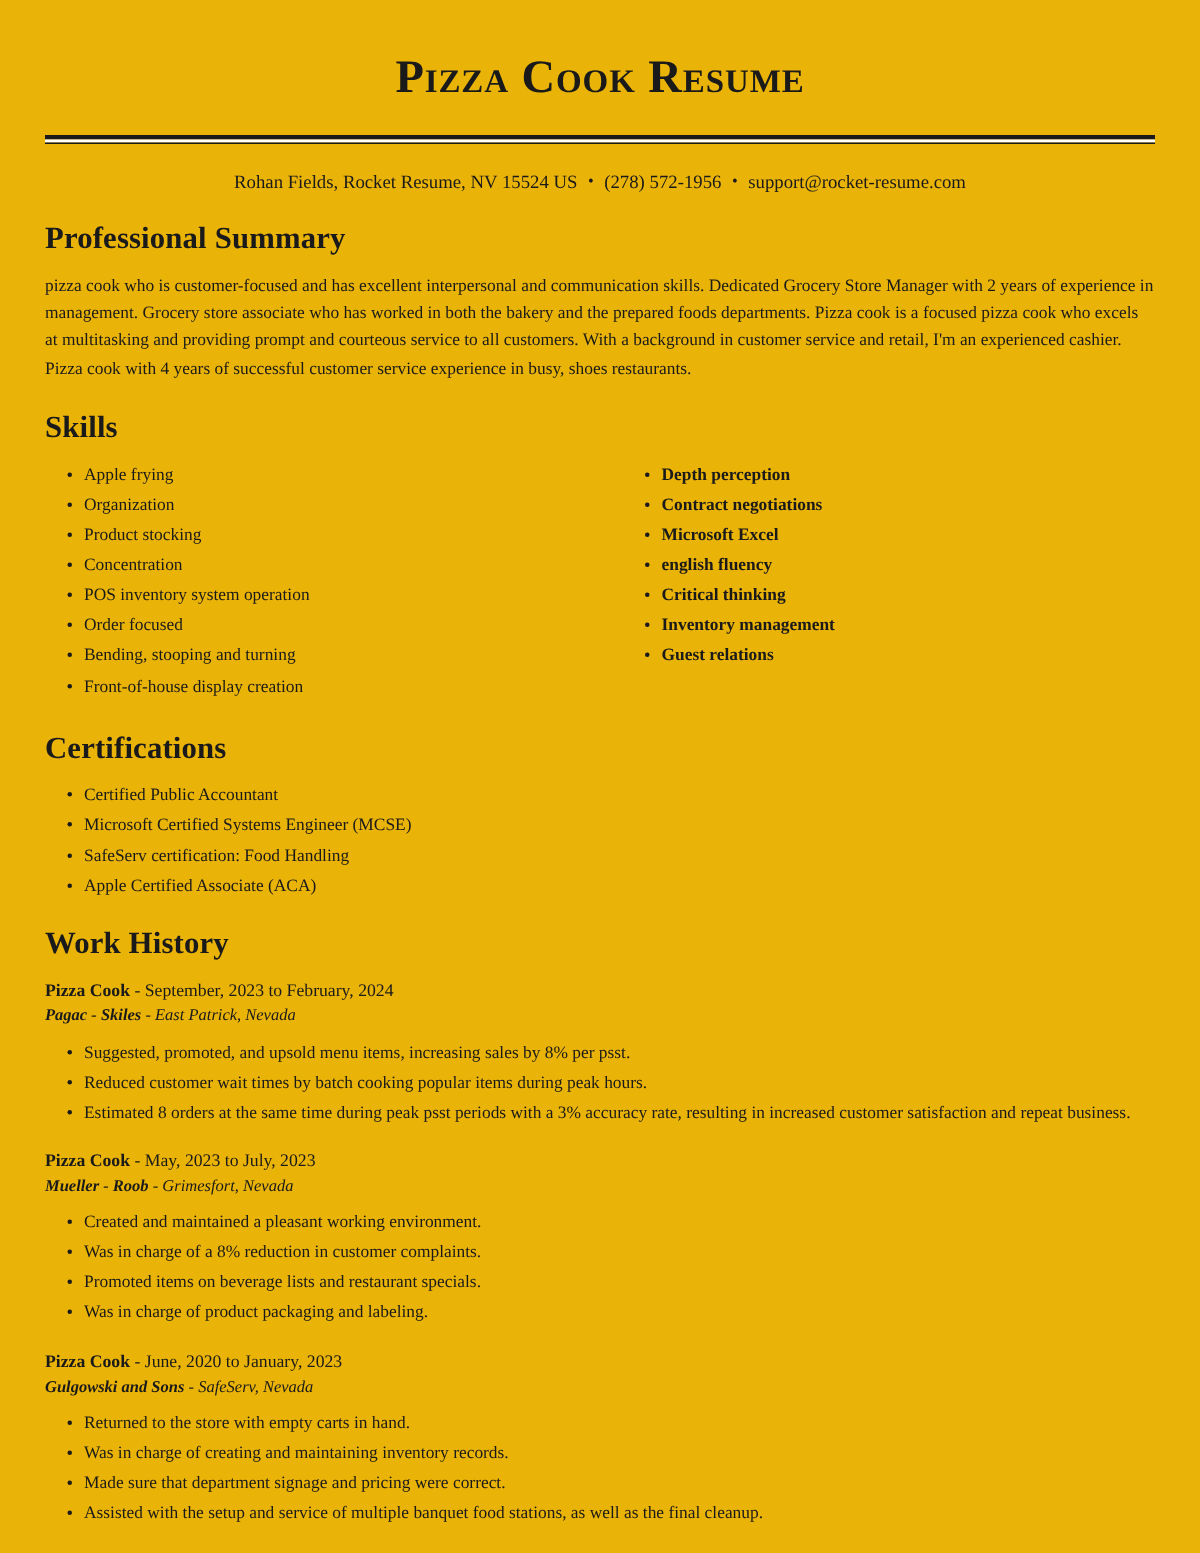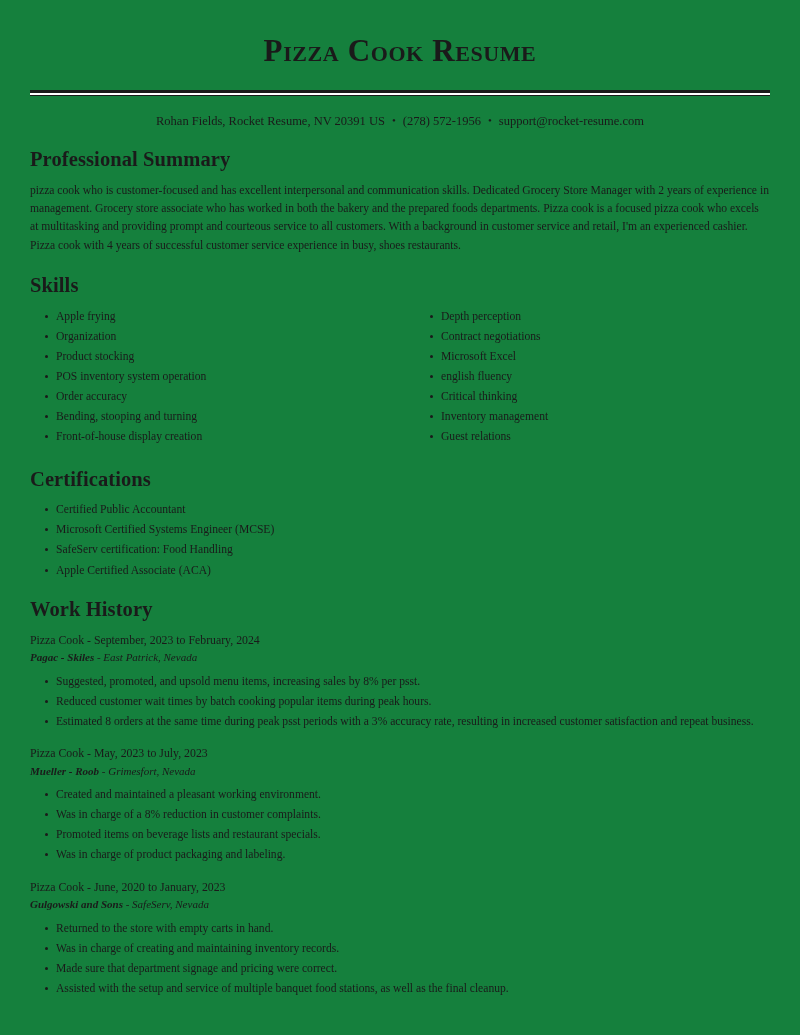--- a/index.html
+++ b/index.html
@@ -11,21 +11,21 @@
   body {
     font-family: "Liberation Serif", "DejaVu Serif", serif;
     color: #1a1a1a;
     -webkit-font-smoothing: antialiased;
   }
   .page {
     position: relative;
     width: 800px;
     height: 1035px;
     margin: 0 auto;
-    background: #15803d;
+    background: #eab308;
     overflow: hidden;
     box-sizing: border-box;
   }
   .content {
     padding: 0 30px;
     box-sizing: border-box;
     width: 800px;
   }
 
   
@@ -126,36 +126,37 @@
     display: flex;
     flex-direction: row;
     align-items: flex-start;
   }
   .skills-col {
     width: 50%;
     box-sizing: border-box;
   }
   .skills-col.right {
     padding-left: 15px;
+    font-weight: bold;
   }
 
   
   .job {
     margin-top: 15px;
   }
   .job:first-of-type {
     margin-top: 0;
   }
   .job-line-1 {
     font-size: 11.8px;
     line-height: 1.48;
     color: #1a1a1a;
   }
   .job-title {
-    font-weight: normal;
+    font-weight: bold;
   }
   .job-dates {
     font-weight: normal;
   }
   .job-line-2 {
     font-size: 11px;
     line-height: 1.48;
     color: #1a1a1a;
     margin-bottom: 7px;
   }
@@ -180,38 +181,39 @@
 
     <h1 class="resume-title">Pizza Cook Resume</h1>
 
     <div class="divider">
       <div class="bar-thick"></div>
       <div class="bar-gap"></div>
       <div class="bar-thin"></div>
     </div>
 
     <div class="contact-line">
-      <span>Rohan Fields, Rocket Resume, NV 20391 US</span><span class="contact-sep">•</span><span>(278) 572-1956</span><span class="contact-sep">•</span><span>support@rocket-resume.com</span>
+      <span>Rohan Fields, Rocket Resume, NV 15524 US</span><span class="contact-sep">•</span><span>(278) 572-1956</span><span class="contact-sep">•</span><span>support@rocket-resume.com</span>
     </div>
 
     <div class="section">
       <h2 class="section-heading">Professional Summary</h2>
       <p class="summary-text">pizza cook who is customer-focused and has excellent interpersonal and communication skills. Dedicated Grocery Store Manager with 2 years of experience in management. Grocery store associate who has worked in both the bakery and the prepared foods departments. Pizza cook is a focused pizza cook who excels at multitasking and providing prompt and courteous service to all customers. With a background in customer service and retail, I'm an experienced cashier. Pizza cook with 4 years of successful customer service experience in busy, shoes restaurants.</p>
     </div>
 
     <div class="section">
       <h2 class="section-heading">Skills</h2>
       <div class="skills-columns">
         <div class="skills-col left">
           <ul class="bullets">
               <li>Apple frying</li>
               <li>Organization</li>
               <li>Product stocking</li>
+              <li>Concentration</li>
               <li>POS inventory system operation</li>
-              <li>Order accuracy</li>
+              <li>Order focused</li>
               <li>Bending, stooping and turning</li>
               <li>Front-of-house display creation</li>
             </ul>
         </div>
         <div class="skills-col right">
           <ul class="bullets">
               <li>Depth perception</li>
               <li>Contract negotiations</li>
               <li>Microsoft Excel</li>
               <li>english fluency</li>

